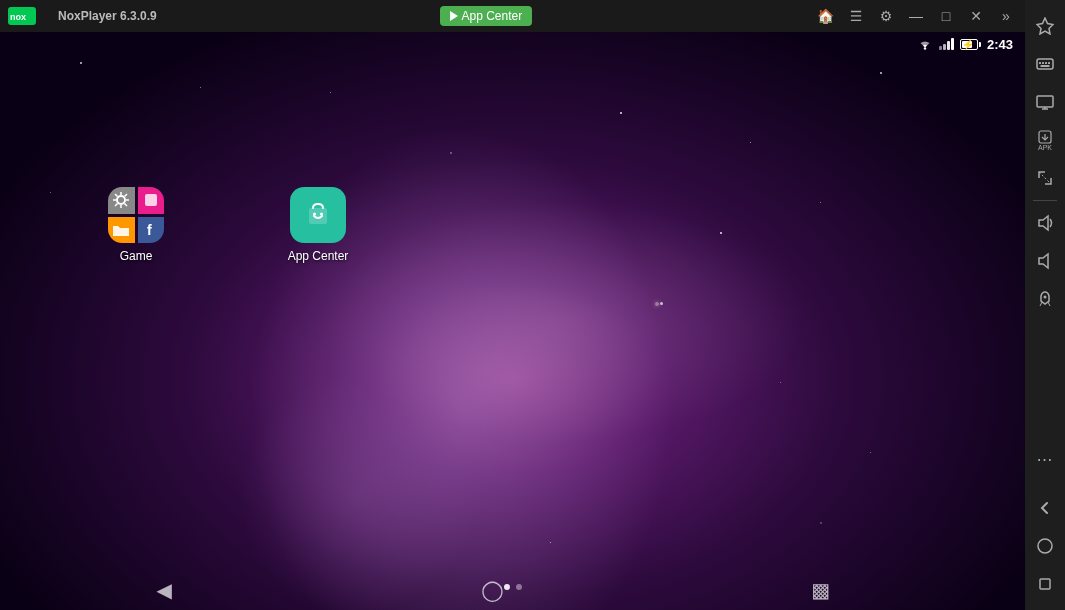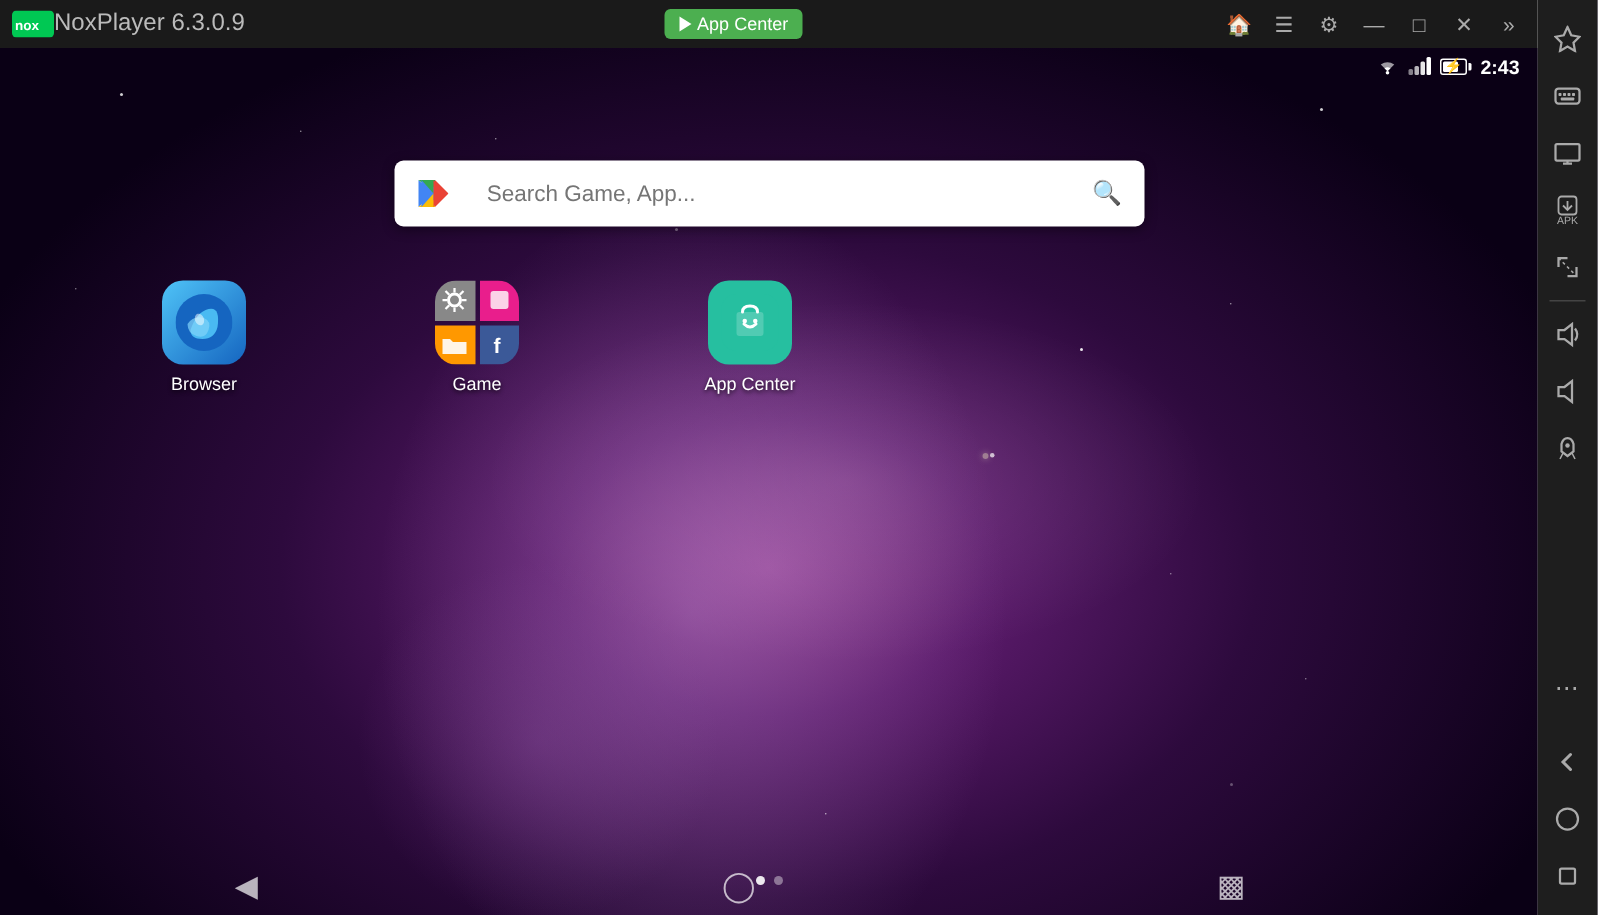--- a/index.html
+++ b/index.html
@@ -21,21 +21,21 @@
       background: #1a1a1a;
       display: flex;
       align-items: center;
       justify-content: space-between;
       padding: 0 8px;
       z-index: 10;
     }
     #title-bar-left {
       display: flex;
       align-items: center;
-      gap: 0;
+      gap: 22px;
     }
     #nox-logo {
       width: 28px;
       height: 18px;
       display: flex;
       align-items: center;
     }
     #title-bar-center {
       display: flex;
       align-items: center;
@@ -298,21 +298,21 @@
 <div id="emulator-area">
   <div id="title-bar">
     <div id="title-bar-left">
 
       <div id="nox-logo">
         <svg width="28" height="18" viewBox="0 0 28 18">
           <rect width="28" height="18" rx="3" fill="#00c853"></rect>
           <text x="2" y="13" font-size="9" font-weight="bold" fill="white" font-family="Arial">nox</text>
         </svg>
       </div>
-      <span style="color:#bbb;font-size:16px;">NoxPlayer 6.3.0.9</span>
+      <span style="color:#bbb;font-size:12px;font-weight:bold;">NoxPlayer 6.3.0.9</span>
     </div>
 
     <div id="title-bar-center">
       <button id="app-center-btn">
         <span style="display:inline-block;width:0;height:0;border-top:5px solid transparent;border-bottom:5px solid transparent;border-left:8px solid white;"></span>
         <span>App Center</span>
       </button>
     </div>
 
     <div id="title-bar-right">
@@ -368,56 +368,23 @@
         <div class="battery-body">
           <div class="battery-fill" style="width:70%;"></div>
           <span class="battery-icon-symbol">⚡</span>
         </div>
         <div class="battery-tip"></div>
       </div>
 
       <span id="clock">2:43</span>
     </div>
 
-    <div id="search-container">
-      <div id="search-bar">
-
-        <svg width="22" height="22" viewBox="0 0 22 22">
-          <polygon points="4,2 18,11 4,20" fill="none" stroke="#4285f4" stroke-width="0"></polygon>
-          <path d="M2 2 L12 11 L2 20 Z" fill="#4285f4"></path>
-          <path d="M2 2 L13 2 L13 11 Z" fill="#34a853"></path>
-          <path d="M2 20 L13 20 L13 11 Z" fill="#fbbc05"></path>
-          <path d="M13 2 L22 11 L13 20 Z" fill="#ea4335"></path>
-
-        </svg>
-        <svg width="22" height="22" viewBox="0 0 22 22" style="position:absolute;left:15px;">
-          <polygon points="3,2 19,11 3,20" fill="#4285f4"></polygon>
-          <polygon points="3,2 11,2 11,11" fill="#34a853"></polygon>
-          <polygon points="3,20 11,20 11,11" fill="#fbbc05"></polygon>
-          <polygon points="11,2 19,11 11,20" fill="#ea4335"></polygon>
-        </svg>
-        <input type="text" id="search-input" style="padding-left: 16px;" placeholder="Search Game, App...">
-        <span id="search-icon-right">🔍</span>
-      </div>
-    </div>
 
     <div id="apps-area">
 
-      <div class="app-item">
-        <div class="app-icon icon-browser">
-
-          <svg width="38" height="38" viewBox="0 0 38 38">
-            <circle cx="19" cy="19" r="19" fill="#1565c0"></circle>
-            <path d="M10 24 Q14 12 22 10 Q30 8 28 22 Q26 30 18 30 Q10 30 10 24 Z" fill="#4fc3f7" opacity="0.9"></path>
-            <path d="M8 20 Q12 14 19 16 Q24 18 22 24 Q20 30 14 28 Q8 26 8 20 Z" fill="#81d4fa" opacity="0.7"></path>
-            <ellipse cx="16" cy="17" rx="3" ry="4" fill="white" opacity="0.5" transform="rotate(-20,16,17)"></ellipse>
-          </svg>
-        </div>
-        <span class="app-label">Browser</span>
-      </div>
 
       <div class="app-item">
         <div class="app-icon" style="background:transparent;padding:0;">
           <div style="display:grid;grid-template-columns:1fr 1fr;gap:3px;width:56px;height:56px;border-radius:14px;overflow:hidden;">
 
             <div style="background:#888;display:flex;align-items:center;justify-content:center;border-radius:4px 0 0 0;">
               <svg width="20" height="20" viewBox="0 0 20 20">
                   <circle cx="10" cy="10" r="4" fill="none" stroke="white" stroke-width="2"></circle>
                   <path d="M10 2 L10 5 M10 15 L10 18 M2 10 L5 10 M15 10 L18 10 M4 4 L6.5 6.5 M13.5 13.5 L16 16 M16 4 L13.5 6.5 M6.5 13.5 L4 16" stroke="white" stroke-width="1.5"></path>
                 </svg>

